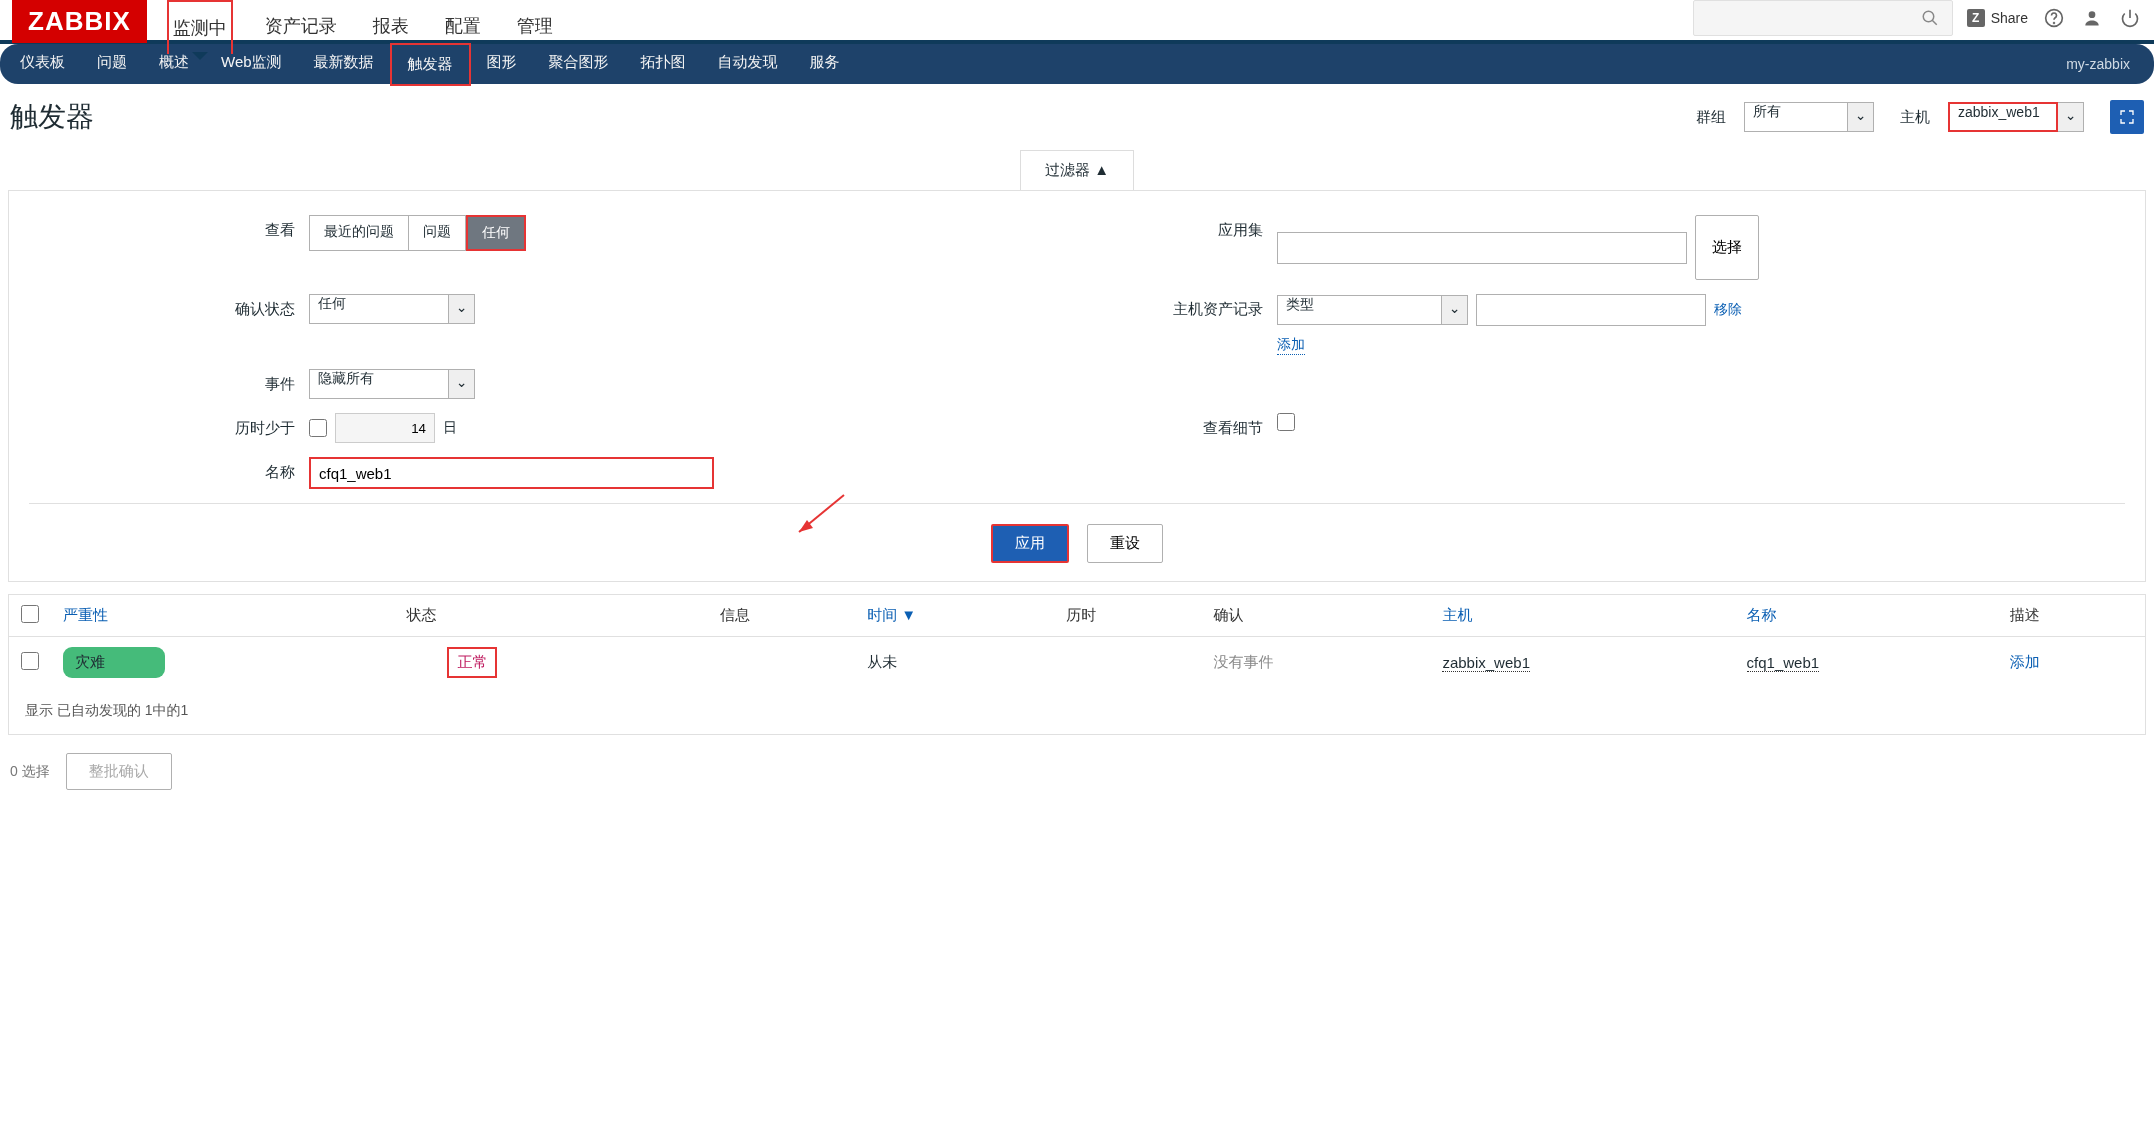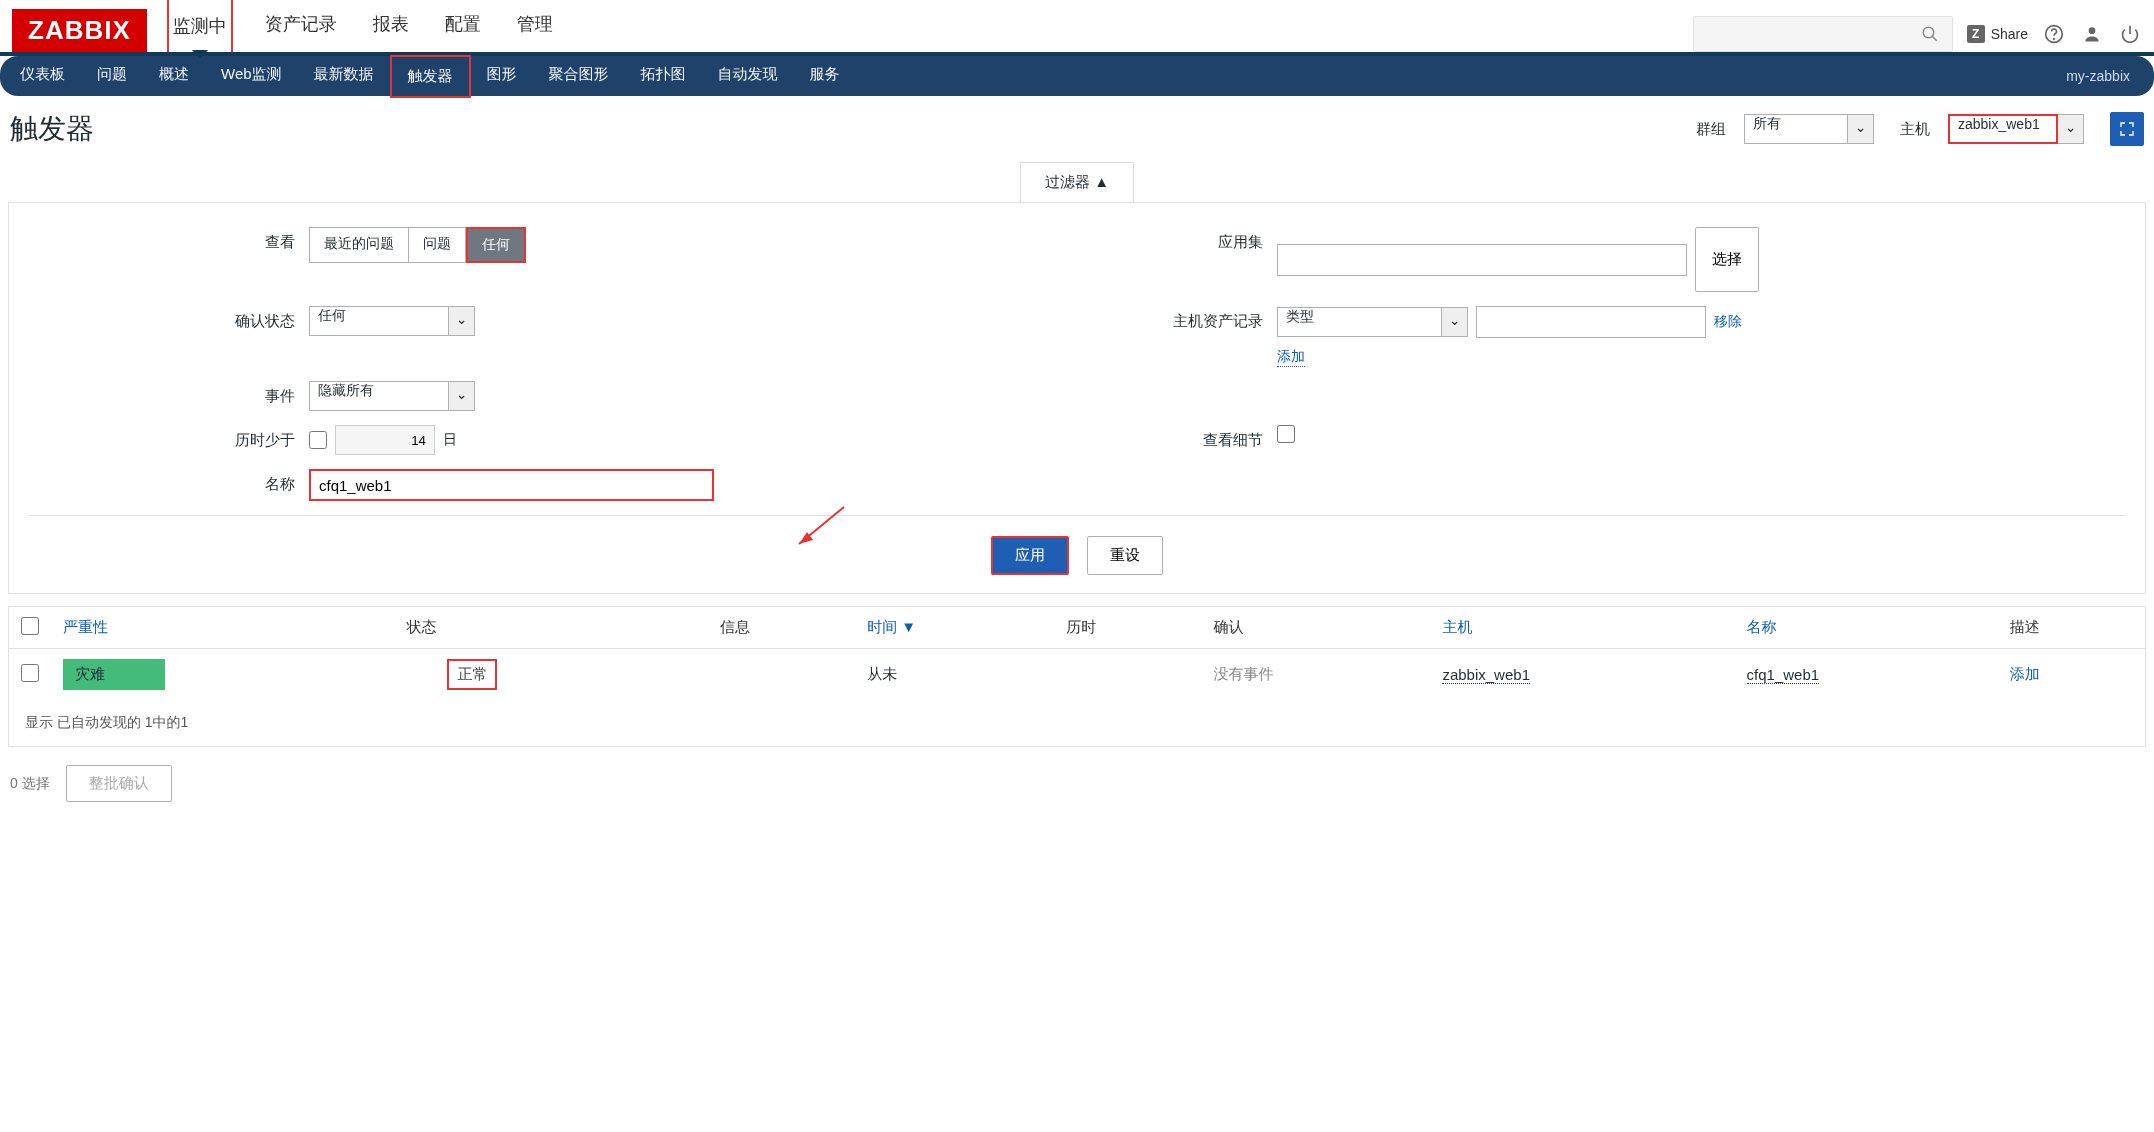--- a/index.html
+++ b/index.html
@@ -1,19 +1,19 @@
 <!DOCTYPE html>
 <html><head>
 <meta charset="utf-8">
 <style>
 * { box-sizing: border-box; margin: 0; padding: 0; }
 body { font-family: Arial, "Microsoft YaHei", sans-serif; font-size: 14px; color: #1f2c33; background: #fff; }
 
 
-.topnav { display: flex; align-items: flex-end; background: #fff; border-bottom: 4px solid #0f3a5a; height: 56px; padding: 0 12px; }
+.topnav { display: flex; align-items: flex-start; background: #fff; border-bottom: 4px solid #0f3a5a; height: 44px; padding: 0 12px; }
 .logo { background: #d40000; color: #fff; font-weight: bold; font-size: 26px; letter-spacing: 1px; padding: 6px 16px; margin-right: 20px; }
 .topnav-items { display: flex; gap: 28px; flex: 1; }
 .topnav-item { font-size: 18px; color: #333; cursor: pointer; padding: 14px 4px; position: relative; }
 .topnav-item.active { border: 2px solid #e63434; border-bottom: none; }
 .topnav-item.active::after { content: ""; position: absolute; left: 50%; bottom: -14px; transform: translateX(-50%); border: 8px solid transparent; border-top-color: #0f3a5a; }
 .topnav-right { display: flex; align-items: center; gap: 14px; }
 .search-box { background: #f5f5f5; border: 1px solid #e0e0e0; width: 260px; height: 36px; display: flex; align-items: center; justify-content: flex-end; padding: 0 10px; border-radius: 2px; }
 .icon-btn { width: 24px; height: 24px; display: flex; align-items: center; justify-content: center; color: #666; cursor: pointer; }
 .share-btn { display: flex; align-items: center; gap: 6px; cursor: pointer; color: #333; }
 .share-btn .z-badge { background: #666; color: #fff; font-weight: bold; width: 18px; height: 18px; display: inline-flex; align-items: center; justify-content: center; font-size: 12px; border-radius: 2px; }
@@ -58,22 +58,22 @@
 .btn { padding: 8px 22px; font-size: 15px; cursor: pointer; border: 1px solid #b0b0b0; background: #fff; border-radius: 2px; }
 .btn.primary { background: #1e5fb3; border-color: #1e5fb3; color: #fff; }
 .red-arrow { position: absolute; left: 760px; top: -14px; color: #e63434; pointer-events: none; }
 
 
 .table-wrap { border: 1px solid #e0e0e0; margin: 12px 8px 0; }
 table { width: 100%; border-collapse: collapse; }
 th, td { text-align: left; padding: 10px 12px; font-size: 15px; }
 th { color: #333; font-weight: normal; border-bottom: 1px solid #e0e0e0; }
 th.link-col { color: #0b5fb3; }
-.sev-cell { background: #45bb7a; display: inline-block; padding: 6px 60px 6px 12px; }
-.status-ok { color: #404040; margin-left: 41px; }
+.sev-cell { background: #45bb7a; display: inline-block; padding: 6px 60px 6px 12px; border-radius: 9px; }
+.status-ok { color: #be185d; margin-left: 41px; }
 .table-footer { padding: 14px 16px; color: #555; font-size: 14px; }
 
 
 .bottom-bar { display: flex; align-items: center; gap: 16px; padding: 18px 10px; }
 .count-label { color: #777; }
 .btn.disabled { color: #aaa; }
 .chev::before { content: "⌄"; display: inline-block; font-size: 14px; transform: translateY(-2px); }
 </style>
 </head>
 <body>

